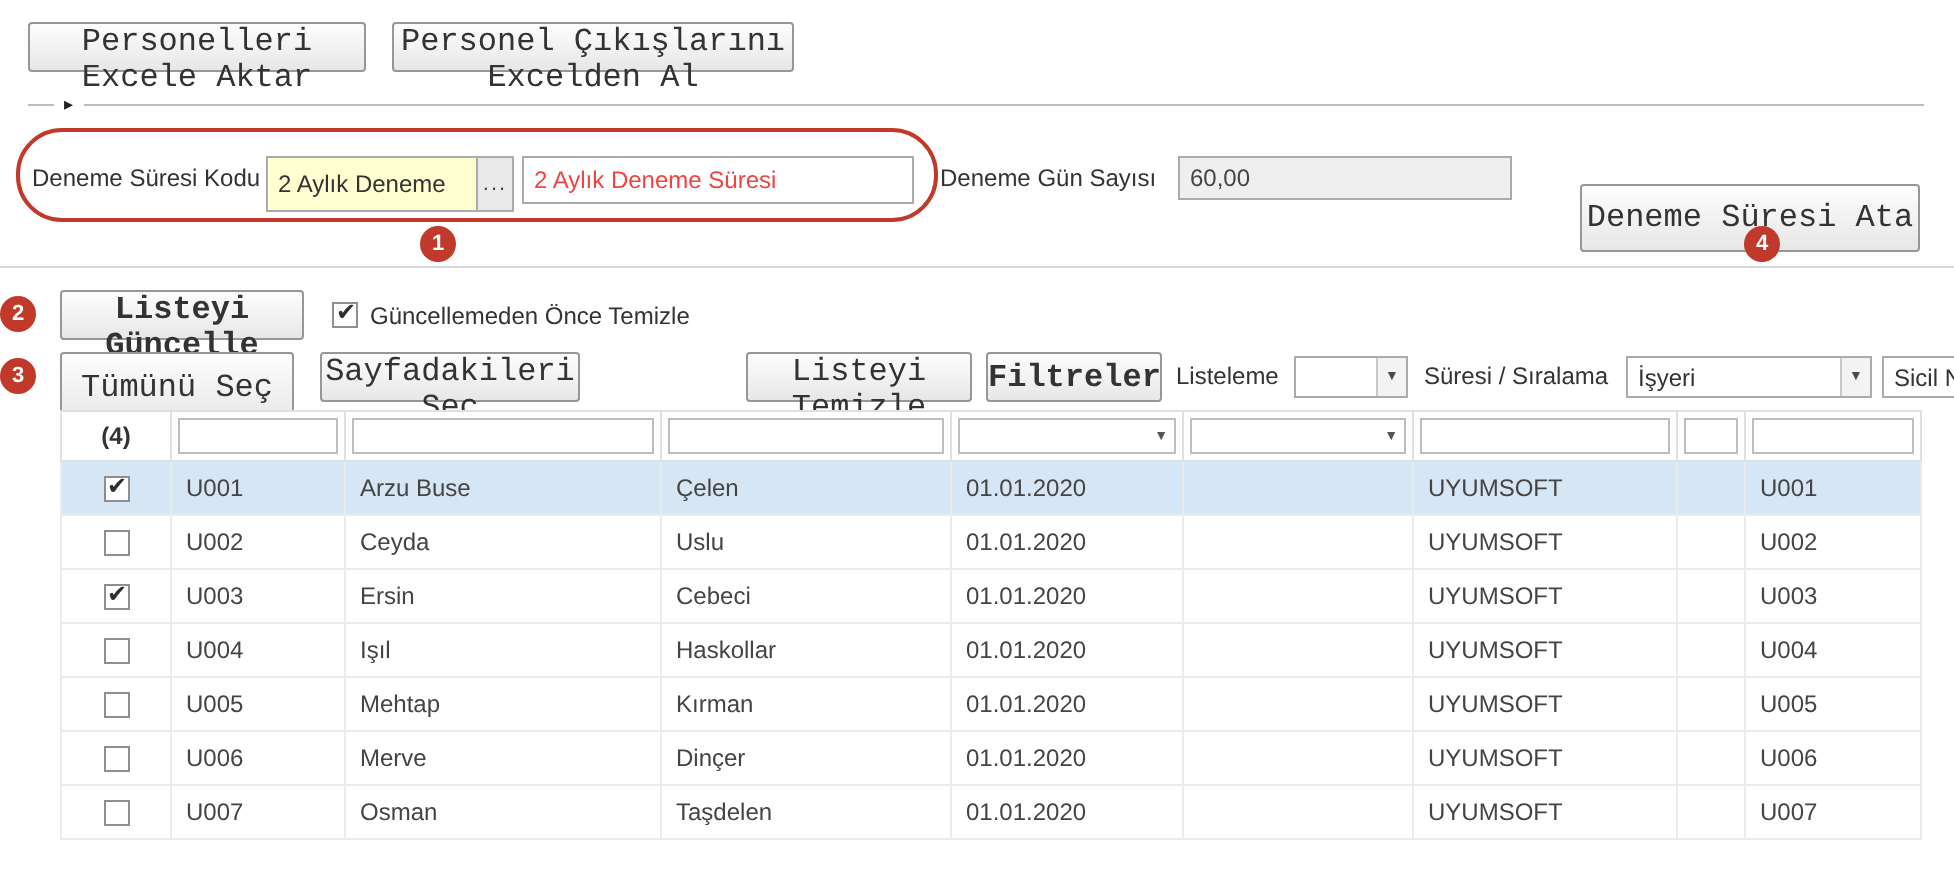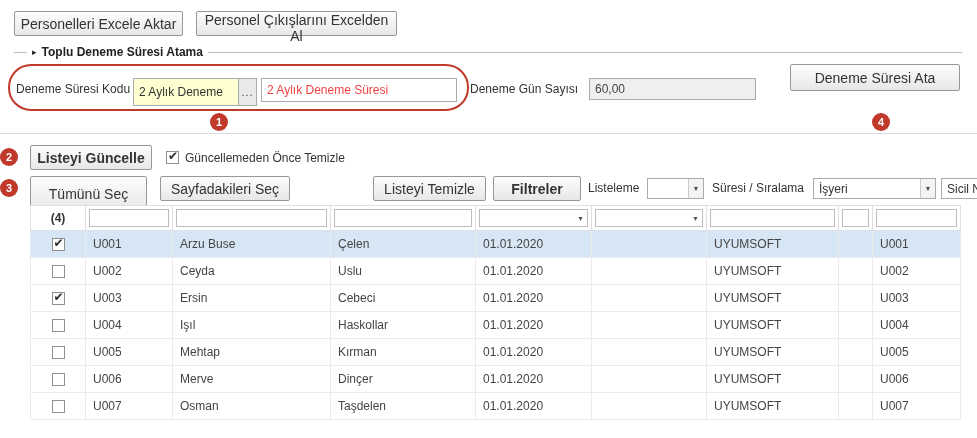--- a/index.html
+++ b/index.html
@@ -3,21 +3,21 @@
 <meta charset="utf-8">
 <style>
   * { margin:0; padding:0; box-sizing:border-box; }
   html,body { background:#fff; }
   body { font-family:"Liberation Sans","DejaVu Sans",sans-serif; }
 
   .screen { position:relative; width:977px; height:438px; overflow:hidden; background:#fff; color:#333; font-size:12px; }
 
   .btn { position:absolute; border:1px solid #979797; border-radius:2px;
          background:linear-gradient(#fdfdfd,#e7e7e7); color:#333;
-         font-family:Liberation Sans, sans-serif; font-size:14px; cursor:pointer; }
+         font-family:Liberation Mono, monospace; font-size:16px; cursor:pointer; }
   .btn.bold { font-weight:bold; }
 
   .label { position:absolute; color:#333; white-space:nowrap; }
 
   .group-header { position:absolute; display:flex; align-items:center; gap:5px; height:12px; }
   .gh-line { height:1px; background:#bdbdbd; }
   .gh-arrow { font-size:9px; color:#222; line-height:1; }
   .gh-title { font-weight:bold; color:#222; white-space:nowrap; }
 
   .red-oval { position:absolute; left:8px; top:64px; width:461px; height:47px;
@@ -65,21 +65,20 @@
 <body>
 
 <div class="screen">
 
   <button class="btn" style="left:14px;top:11px;width:169px;height:25px">Personelleri Excele Aktar</button>
   <button class="btn" style="left:196px;top:11px;width:201px;height:25px">Personel Çıkışlarını Excelden Al</button>
 
   <div class="group-header" style="left:14px;top:46px;width:948px">
     <span class="gh-line" style="width:13px"></span>
     <span class="gh-arrow">▸</span>
-    <span class="gh-title">Toplu Deneme Süresi Atama</span>
     <span class="gh-line" style="flex:1"></span>
   </div>
 
   <div class="red-oval"></div>
 
   <span class="label" style="left:16px;top:76px;line-height:26px">Deneme Süresi Kodu</span>
 
   <div class="combo yellow" style="left:133px;top:78px;width:124px;height:28px">
     <span class="combo-text">2 Aylık Deneme</span>
     <span class="ellipsis-btn">...</span>
@@ -88,21 +87,21 @@
   <div class="input" style="left:261px;top:78px;width:196px;height:24px;color:#ef4444">
     <span class="combo-text">2 Aylık Deneme Süresi</span>
   </div>
 
   <span class="label" style="left:470px;top:76px;line-height:26px">Deneme Gün Sayısı</span>
 
   <div class="input gray" style="left:589px;top:78px;width:167px;height:22px">
     <span class="combo-text">60,00</span>
   </div>
 
-  <button class="btn" style="left:790px;top:64px;width:170px;height:27px">Deneme Süresi Ata</button>
+  <button class="btn" style="left:790px;top:92px;width:170px;height:34px">Deneme Süresi Ata</button>
 
   <span class="badge" style="left:210px;top:113px">1</span>
   <span class="badge" style="left:872px;top:113px">4</span>
 
   <div class="hline" style="left:0;top:133px;width:977px"></div>
 
   <button class="btn bold" style="left:30px;top:145px;width:122px;height:25px">Listeyi Güncelle</button>
 
   <div class="check-row" style="left:166px;top:145px;height:25px">
     <span class="cb checked"></span>

